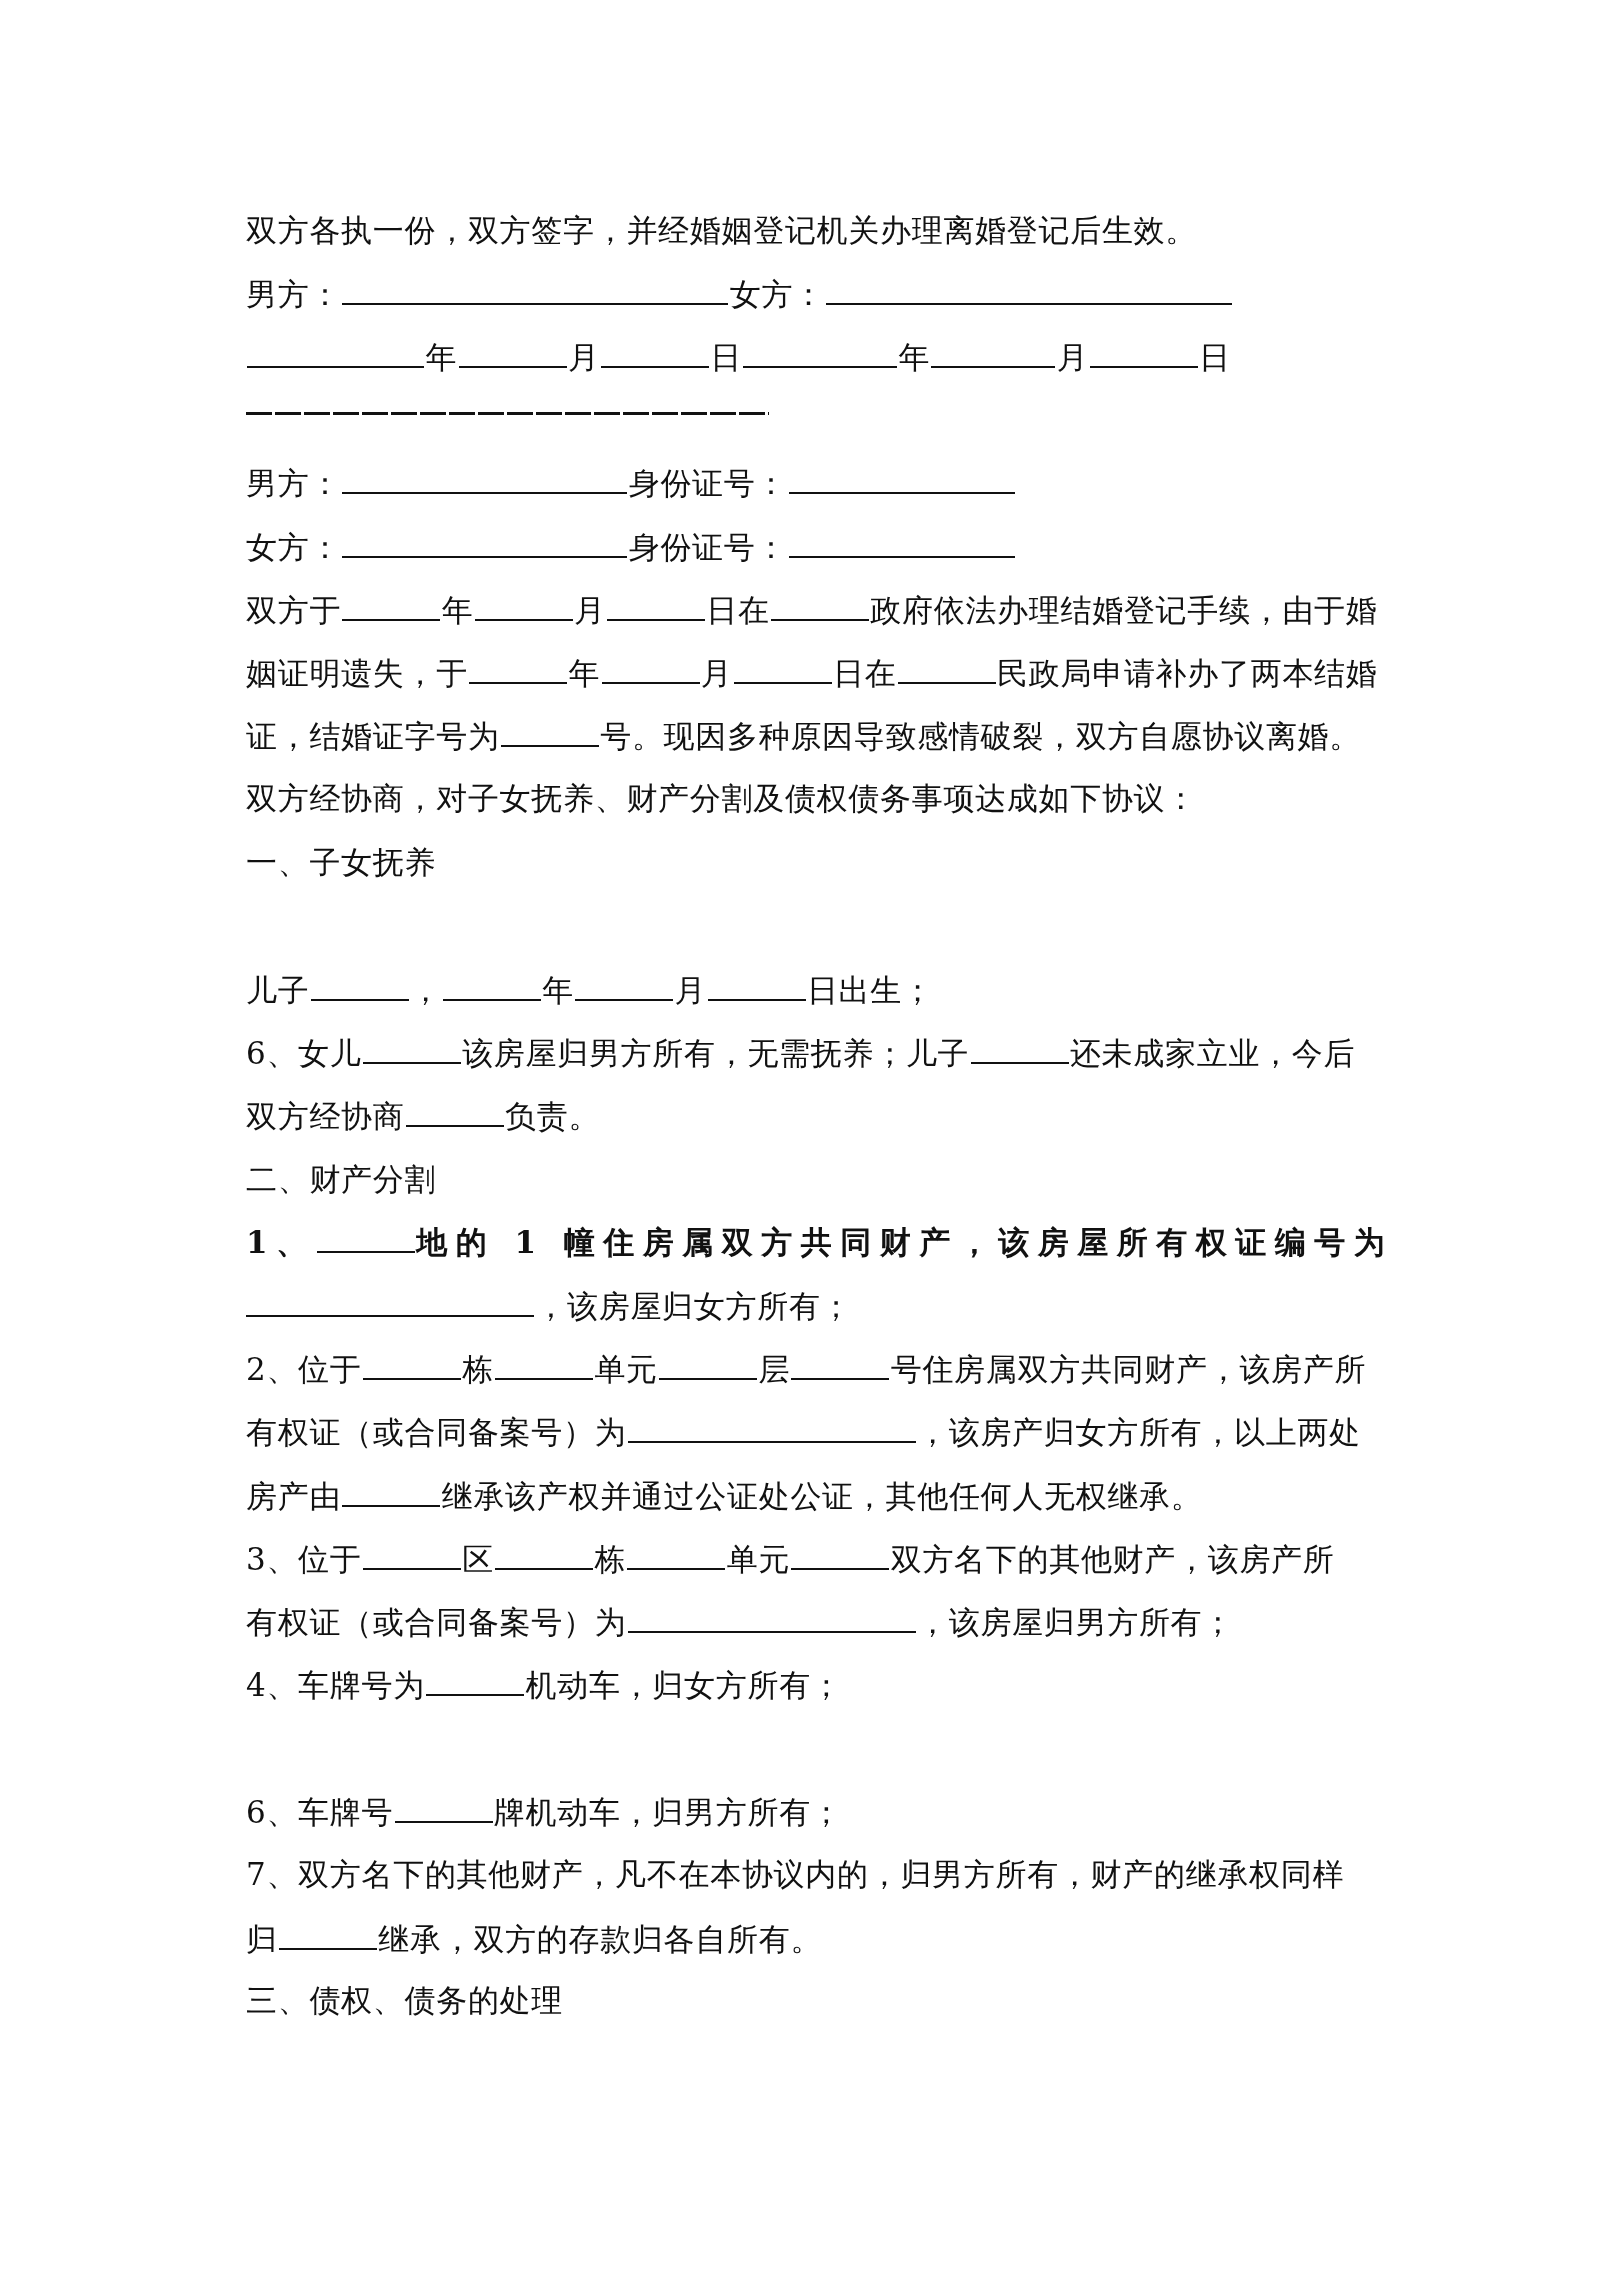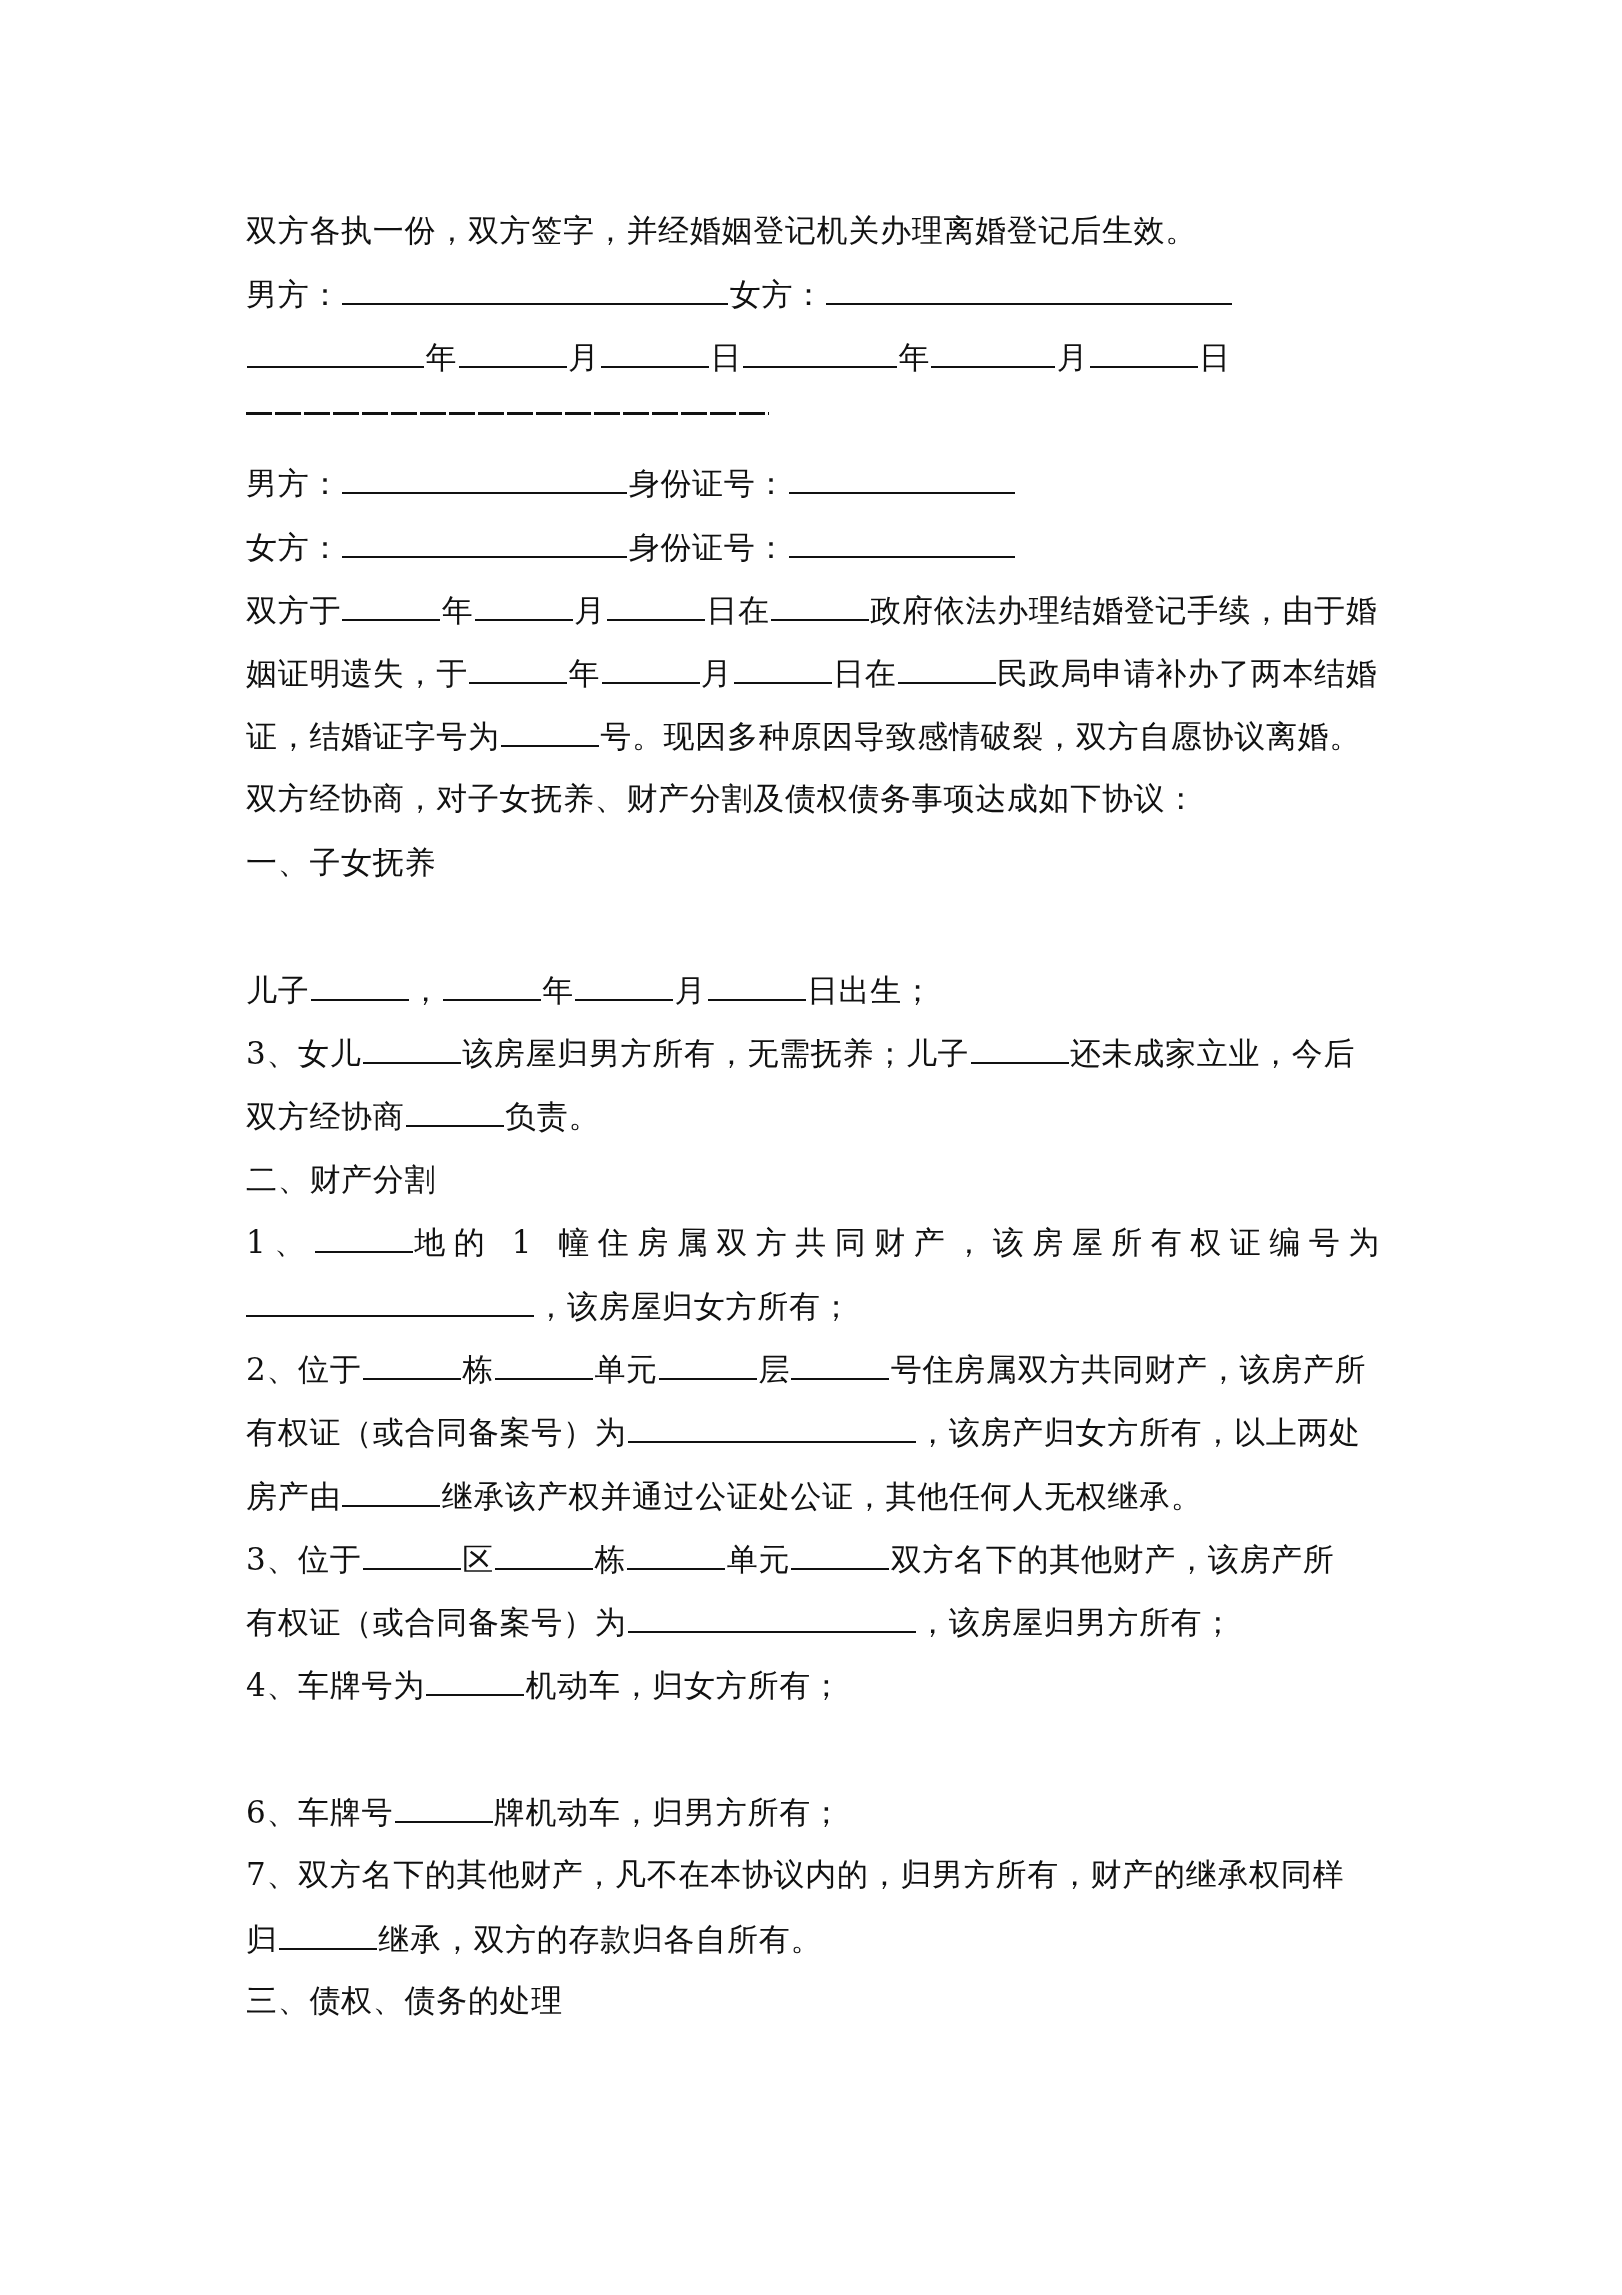--- a/index.html
+++ b/index.html
@@ -2,21 +2,21 @@
 <html style="font-size:10.5px"><head>
 <meta charset="utf-8">
 <style>
   html, body { margin: 0; padding: 0; background: #ffffff; }
   body { width: 1623px; height: 2295px; position: relative; overflow: hidden;
          font-family: "DejaVu Serif", "Liberation Serif", serif; color: #111; }
   .page { position: absolute; left: 0; top: 0; width: 1623px; height: 1886px; background: #fff; }
   .line { position: absolute; left: 246px; font-size: 31px; line-height: 39px; white-space: nowrap; letter-spacing: 0.7px; }
   .blank { display: inline-block; border-bottom: 2px solid #111; height: 29px; vertical-align: baseline; margin: 0 1.3px; }
   .b-xs { width: 98px; }
-  .sp   { letter-spacing: 8.5px; }
+  .sp   { letter-spacing: 8.5px; font-weight: bold; }
   .dashes { position: absolute; left: 246px; top: 412px; height: 2.6px; width: 523px;
             background: repeating-linear-gradient(to right, #111 0 26px, transparent 26px 29px); }
 </style>
 </head>
 <body>
 
 <div class="page">
 
   <div class="line" style="top:211px">
     <span>双方各执一份，双方签字，并经婚姻登记机关办理离婚登记后生效。</span>
@@ -59,21 +59,21 @@
   <div class="line" style="top:843px">
     <span>一、子女抚养</span>
   </div>
 
 
   <div class="line" style="top:970px">
     <span>儿子</span><span class="blank b-xs"></span><span>，</span><span class="blank b-xs"></span><span>年</span><span class="blank b-xs"></span><span>月</span><span class="blank b-xs"></span><span>日出生；</span>
   </div>
 
   <div class="line" style="top:1033px">
-    <span>3、女儿</span><span class="blank b-xs"></span><span>该房屋归男方所有，无需抚养；儿子</span><span class="blank b-xs"></span><span>还未成家立业，今后</span>
+    <span>6、女儿</span><span class="blank b-xs"></span><span>该房屋归男方所有，无需抚养；儿子</span><span class="blank b-xs"></span><span>还未成家立业，今后</span>
   </div>
 
   <div class="line" style="top:1096px">
     <span>双方经协商</span><span class="blank b-xs"></span><span>负责。</span>
   </div>
 
   <div class="line" style="top:1160px">
     <span>二、财产分割</span>
   </div>
 

